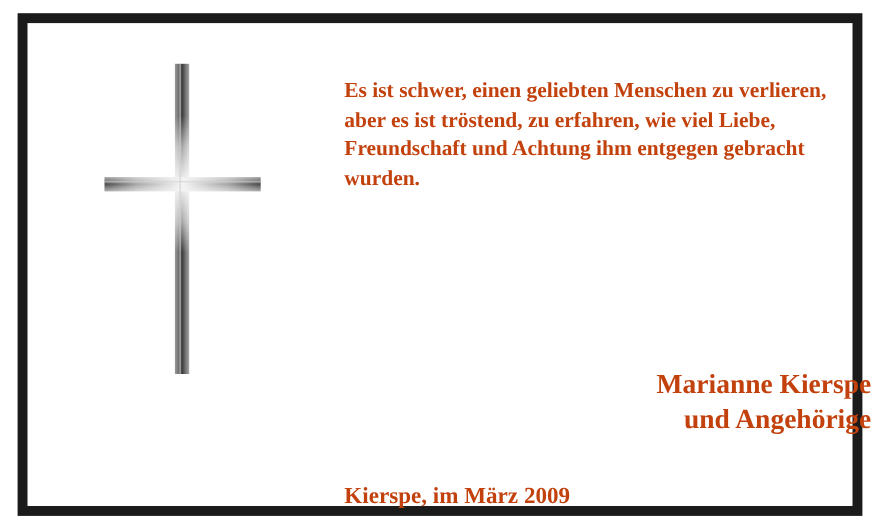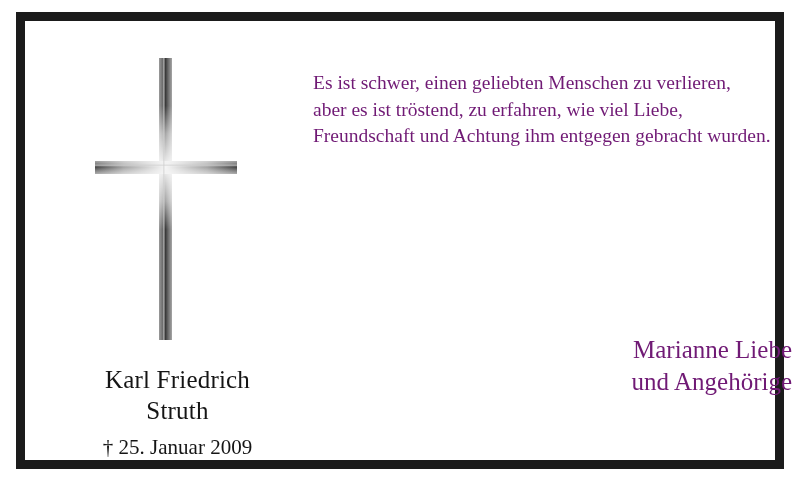--- a/index.html
+++ b/index.html
@@ -76,21 +76,22 @@
     line-height: 25px;
   }
 
   
   .right-col {
     position: absolute;
     left: 263px;
     top: 0px;
     width: 487px;
     height: 439px;
-    color: #701a75;
+    color: #c2410c;
+    font-weight: bold;
   }
   .para {
     font-size: 19.5px;
     line-height: 26.5px;
     white-space: pre-line;
   }
   .para-1 {
     position: absolute;
     left: 0px;
     top: 28px;
@@ -157,36 +158,32 @@
 
             <rect x="45" y="111" width="142" height="13" fill="url(#gh)"></rect>
 
             <ellipse cx="115.5" cy="117.5" rx="76" ry="62" fill="url(#glow)"></ellipse>
 
             <rect x="113" y="8" width="1.6" height="282" fill="#cfcfcf" opacity="0.55"></rect>
             <rect x="45" y="114.5" width="142" height="1.4" fill="#cfcfcf" opacity="0.55"></rect>
           </svg>
         </div>
 
-        <div class="deceased-block">
-          <div class="deceased-name">Karl Friedrich</div>
-          <div class="deceased-name">Struth</div>
-          <div class="deceased-date">† 25. Januar 2009</div>
-        </div>
 
       </div>
 
       <div class="right-col">
 
         <div class="para para-1">Es ist schwer, einen geliebten Menschen zu verlieren,
 aber es ist tröstend, zu erfahren, wie viel Liebe,
 Freundschaft und Achtung ihm entgegen gebracht wurden.</div>
 
 
-        <div class="signature">Marianne Liebe
+        <div class="signature">Marianne Kierspe
 und Angehörige</div>
 
+        <div class="place-date">Kierspe, im März 2009</div>
 
       </div>
 
     </div>
   </div>
 </div>
 
 </body></html>

